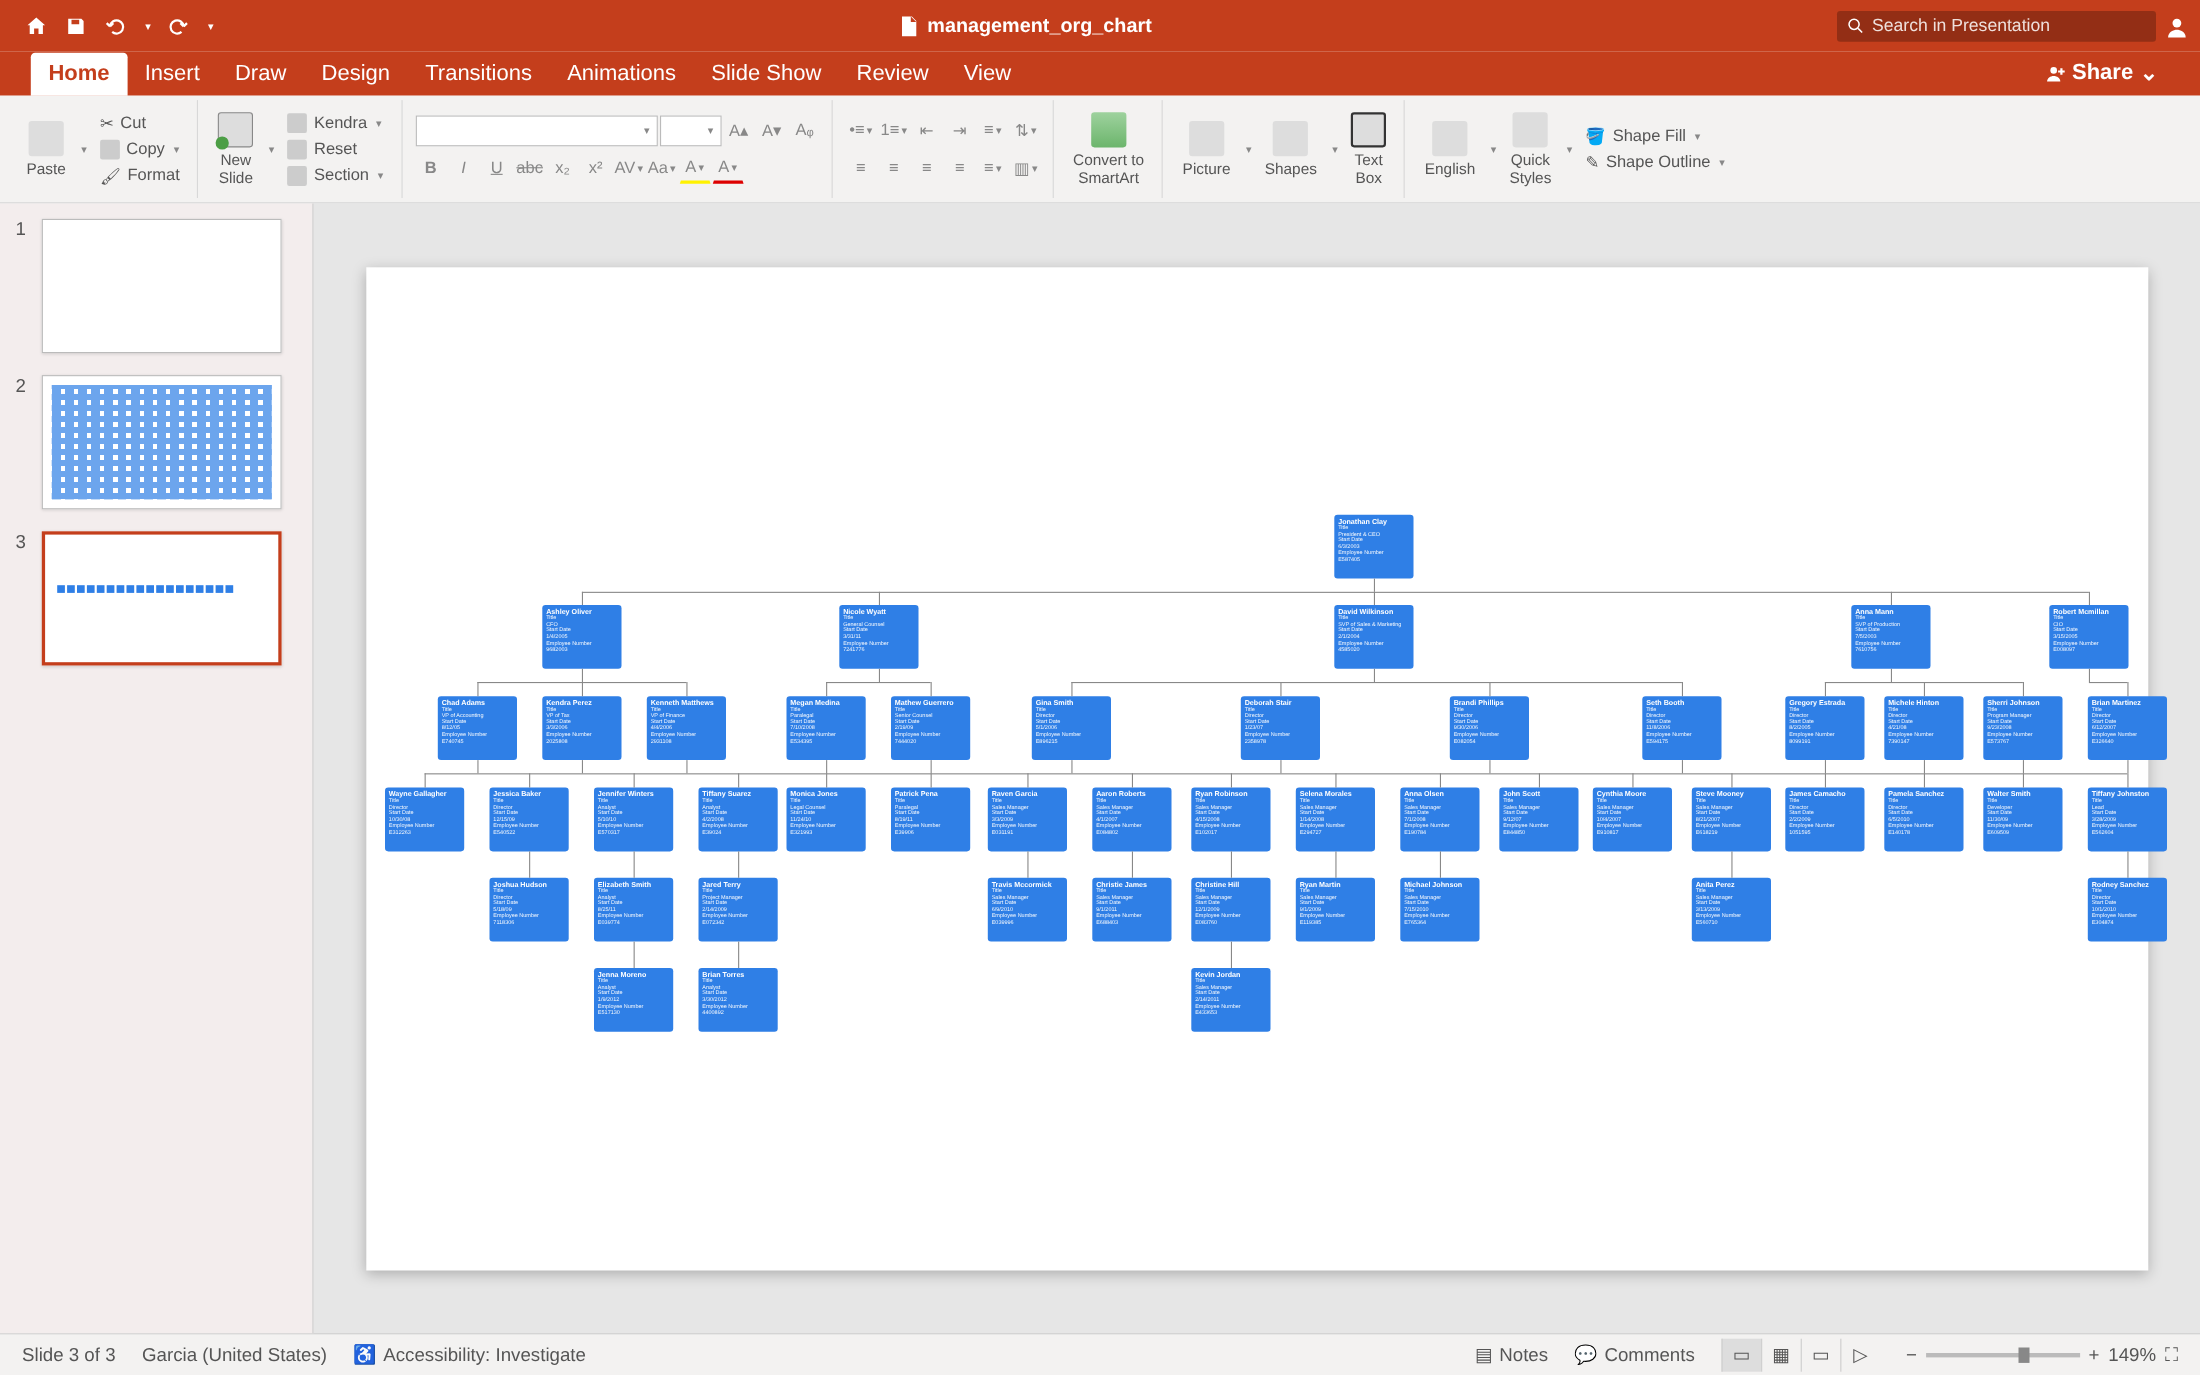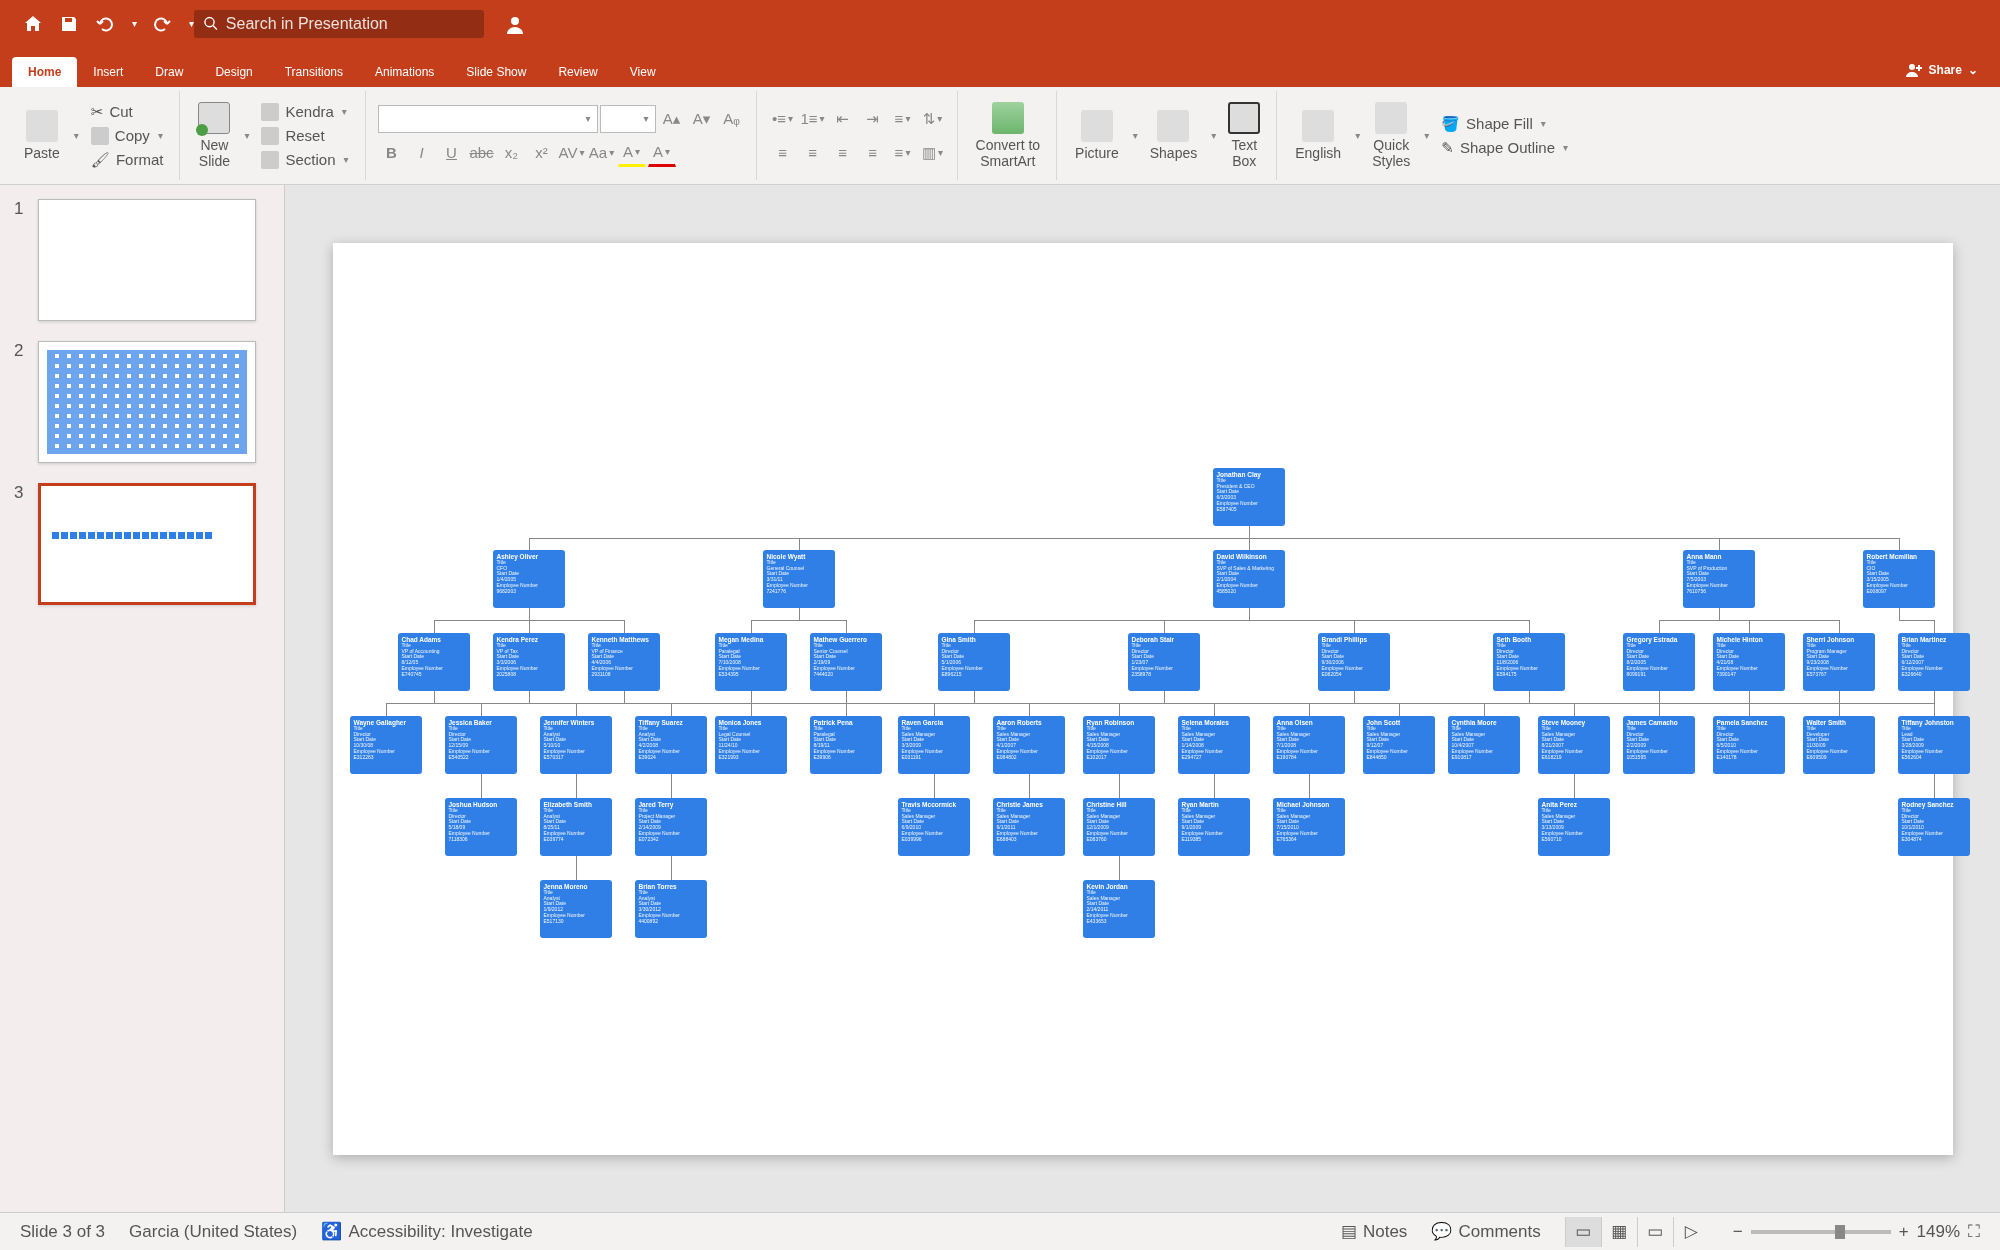--- a/index.html
+++ b/index.html
@@ -3,27 +3,27 @@
 <meta charset="utf-8">
 <style>
 * { box-sizing: border-box; margin: 0; padding: 0; font-family: -apple-system, "Segoe UI", sans-serif; }
 body { background: #fff; width: 2000px; height: 1250px; overflow: hidden; }
 
 
 .titlebar { background: #C43E1C; height: 47px; display: flex; align-items: center; color: #fff; padding: 0 10px; }
 .titlebar .left { display: flex; align-items: center; gap: 14px; padding-left: 12px; }
 .titlebar .icon { width: 22px; height: 22px; display: flex; align-items: center; justify-content: center; }
 .titlebar .center { flex: 1; display: flex; align-items: center; justify-content: center; gap: 8px; font-size: 18px; font-weight: 600; }
-.titlebar .right { display: flex; align-items: center; gap: 20px; }
+.titlebar .right { display: flex; align-items: center; gap: 8px; }
 .searchbox { background: rgba(0,0,0,0.25); height: 28px; width: 290px; border-radius: 3px; display: flex; align-items: center; padding: 0 10px; gap: 8px; }
 .searchbox input { background: transparent; border: none; color: #fff; font-size: 16px; outline: none; width: 100%; }
 .searchbox input::placeholder { color: rgba(255,255,255,0.85); }
 
 
-.ribbon-tabs { background: #C43E1C; height: 40px; display: flex; align-items: flex-end; padding: 0 12px; color: #fff; font-size: 12px; }
+.ribbon-tabs { background: #C43E1C; height: 40px; display: flex; align-items: flex-end; padding: 0 28px; color: #fff; font-size: 20px; }
 .ribbon-tabs .tab { padding: 8px 16px; cursor: pointer; }
 .ribbon-tabs .tab.active { background: #fff; color: #C43E1C; font-weight: 600; border-radius: 4px 4px 0 0; }
 .ribbon-tabs .spacer { flex: 1; }
 .ribbon-tabs .share { display: flex; align-items: center; gap: 6px; font-weight: 600; padding: 8px 10px; }
 
 
 .ribbon { background: #F3F2F1; height: 98px; border-bottom: 1px solid #d0d0d0; display: flex; align-items: stretch; padding: 4px 8px; gap: 2px; }
 .group { display: flex; align-items: center; padding: 4px 10px; border-right: 1px solid #d8d8d8; gap: 6px; color: #555; font-size: 14px; }
 .group:last-child { border-right: none; }
 .vbtn { display: flex; flex-direction: column; align-items: center; justify-content: center; gap: 4px; padding: 4px 6px; cursor: pointer; }
@@ -98,20 +98,28 @@
           <path fill="none" stroke="#fff" stroke-width="2" d="M5 10a6 6 0 1 1 2 5M5 10l-3-3m3 3l3-3"></path>
         </svg>
       </span>
     <span class="caret" style="color:#fff">▾</span>
     <span class="icon">
         <svg width="20" height="20" viewBox="0 0 20 20">
           <path fill="none" stroke="#fff" stroke-width="2" d="M15 10A6 6 0 1 0 13 15M15 10l3-3m-3 3l-3-3"></path>
         </svg>
       </span>
     <span class="caret" style="color:#fff">▾</span>
+  </div>
+  <div class="center">
+    <span>
+        <svg width="18" height="20" viewBox="0 0 18 20">
+          <path fill="#fff" d="M3 1h9l4 4v14H3zM11 1v5h5"></path>
+        </svg>
+      </span>
+    <span>management_org_chart</span>
   </div>
   <div class="right">
     <div class="searchbox">
       <svg width="15" height="15" viewBox="0 0 15 15">
           <circle cx="6" cy="6" r="5" fill="none" stroke="#fff" stroke-width="1.5"></circle>
           <line x1="10" y1="10" x2="14" y2="14" stroke="#fff" stroke-width="1.5"></line>
         </svg>
       <input placeholder="Search in Presentation" style="">
     </div>
     <span class="icon">

